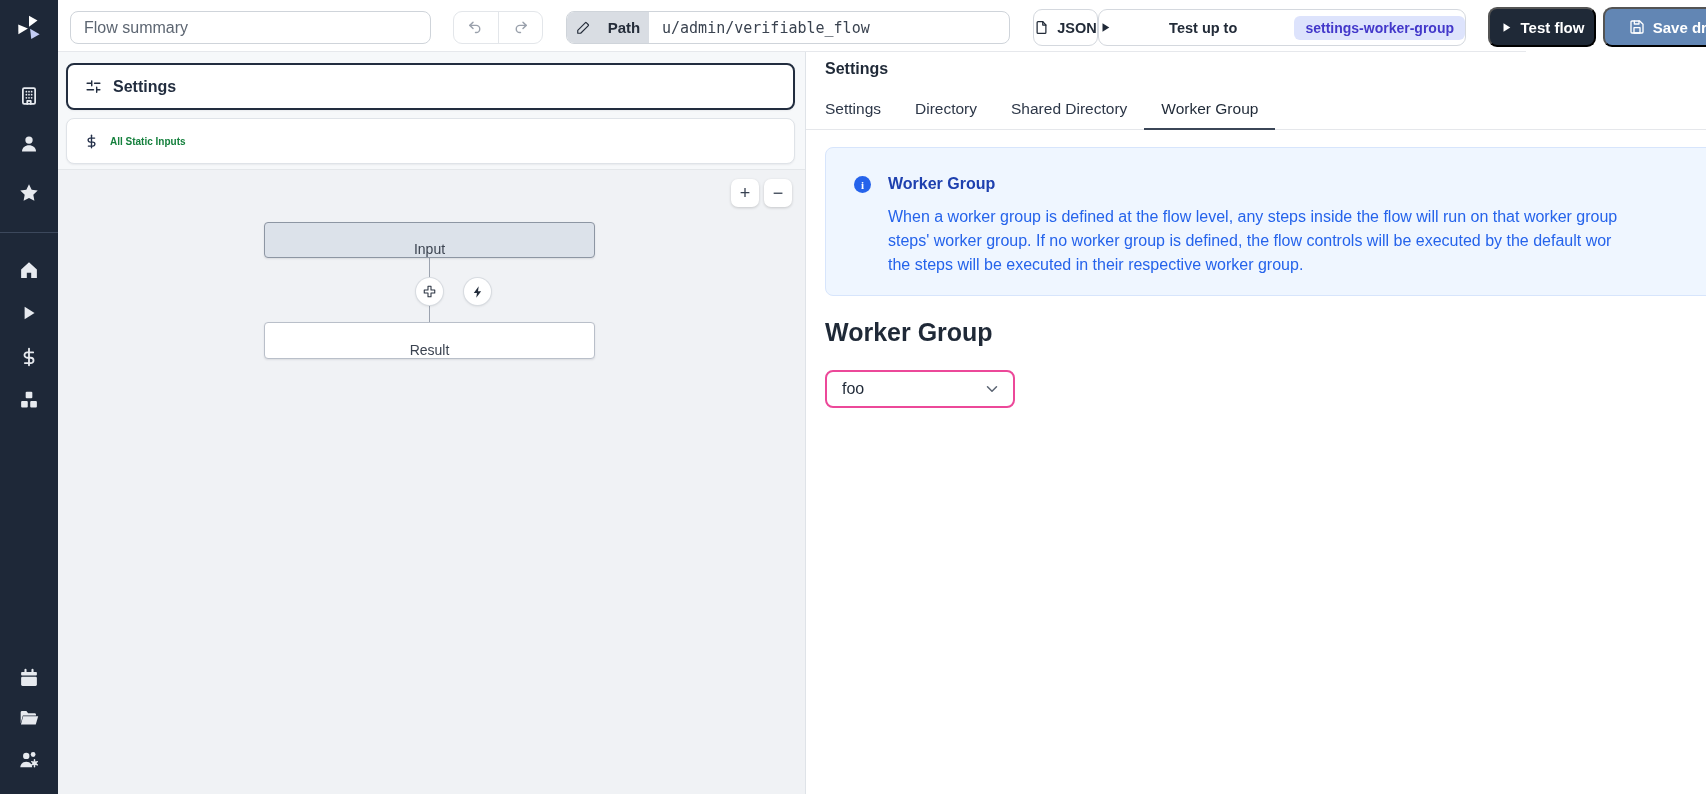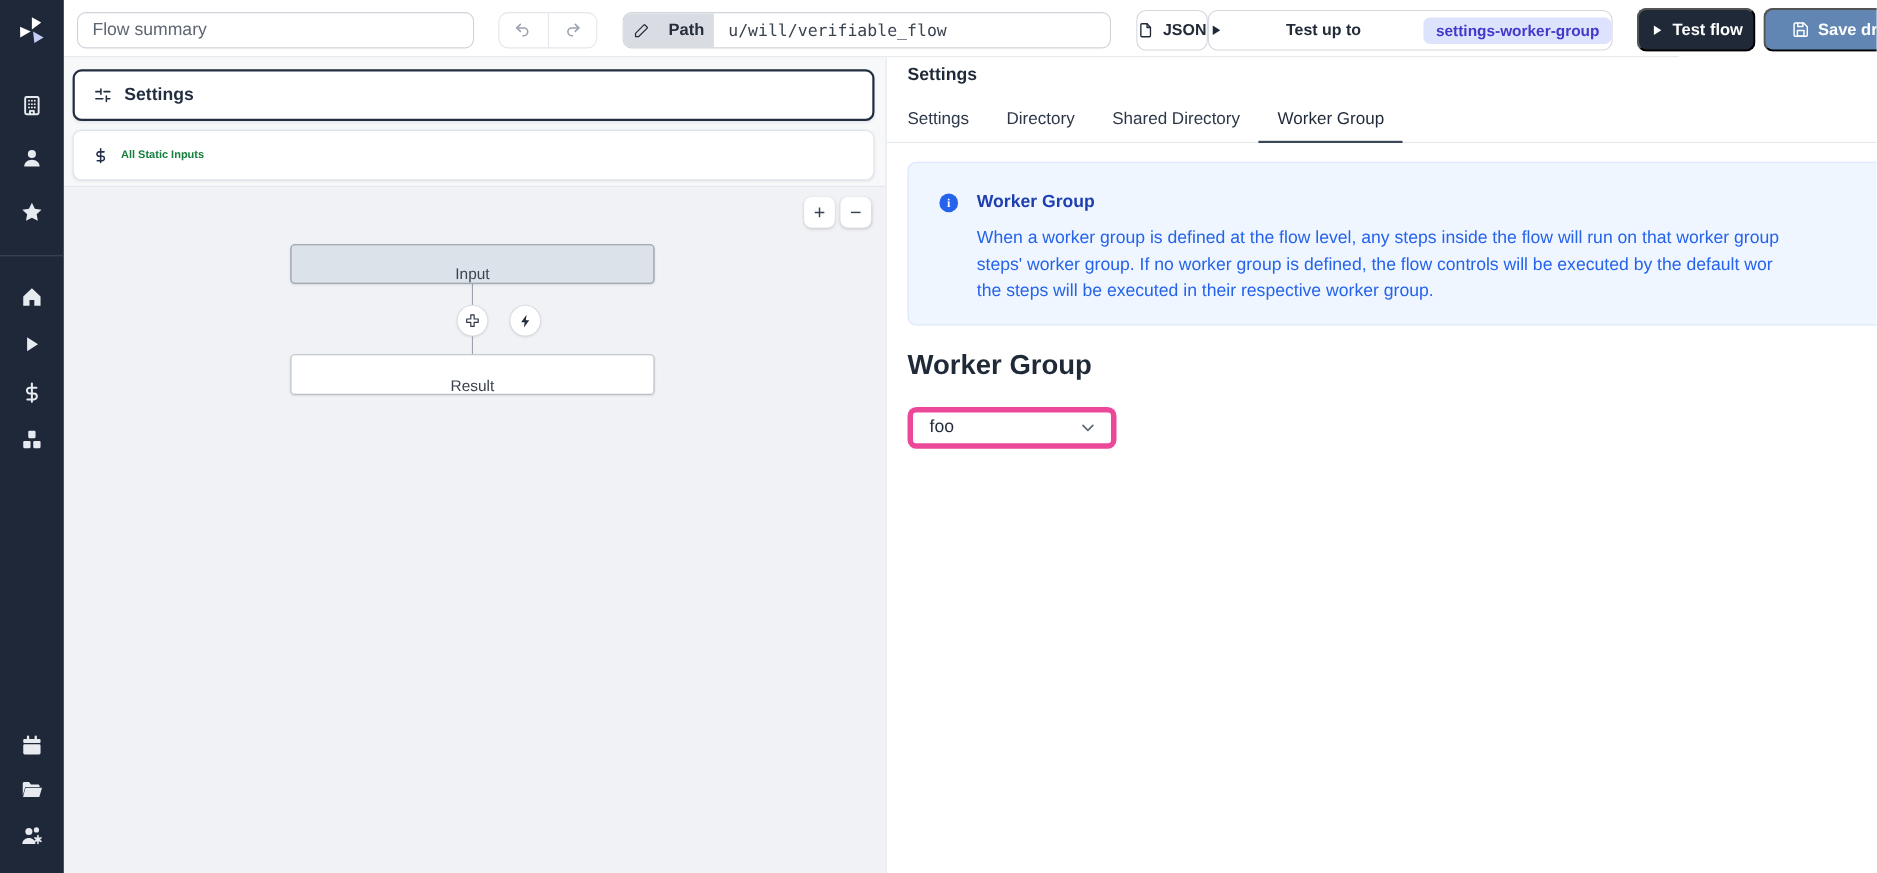--- a/index.html
+++ b/index.html
@@ -55,21 +55,21 @@
   .tab { padding:6px 17px 10px; font-size:15.5px; color:#2d3748; cursor:pointer; border-bottom:2px solid transparent; margin-bottom:-1px; }
   .tab:first-child { padding-left:0; }
   .tab.active { border-bottom-color:#3b4657; color:#1f2937; }
   .info-box { position:absolute; left:19px; top:95px; width:1150px; height:149px; background:#eff6ff; border:1px solid #d7e5fc; border-radius:8px; padding:27px 28px; }
   .info-head { display:flex; align-items:flex-start; gap:17px; }
   .info-ic { width:17px; height:17px; border-radius:50%; background:#2563eb; color:#fff; font-size:11px; font-weight:700; display:flex; align-items:center; justify-content:center; margin-top:1px; font-family:"Liberation Serif",serif; }
   .info-title { font-size:16px; font-weight:600; color:#1e40af; }
   .info-body { margin-left:34px; margin-top:12px; }
   .info-line { font-size:16px; line-height:24px; color:#2563eb; white-space:nowrap; }
   .rp-h2 { position:absolute; left:19px; top:266px; font-size:25px; font-weight:700; color:#1f2937; }
-  .wg-select { position:absolute; left:19px; top:318px; width:190px; height:38px; border:5px solid #ec4899; border-radius:8px; background:#fff; display:flex; align-items:center; justify-content:space-between; padding:0 12px 0 15px; cursor:pointer; }
+  .wg-select { position:absolute; left:19px; top:318px; width:190px; height:38px; border:2px solid #ec4899; border-radius:8px; background:#fff; display:flex; align-items:center; justify-content:space-between; padding:0 12px 0 15px; cursor:pointer; }
   .wg-select .val { font-size:16px; color:#1f2937; }
   svg { display:block; }
 </style>
 </head>
 <body>
 
 <div class="screen">
 
   <aside class="sidebar">
     <span class="side-ic" style="top:28px">
@@ -163,21 +163,21 @@
         </svg>
       </span>
     </div>
     <div class="path-group">
       <span class="path-chip">
         <svg width="14" height="14" viewBox="0 0 24 24" fill="none" stroke="#252d3a" stroke-width="2" stroke-linecap="round" stroke-linejoin="round">
           <path d="M21.2 6.4 17.6 2.8a1 1 0 0 0-1.4 0L3 16v5h5L21.2 7.8a1 1 0 0 0 0-1.4z"></path>
         </svg>
         <span>Path</span>
       </span>
-      <span class="path-value">u/will/verifiable_flow</span>
+      <span class="path-value">u/admin/verifiable_flow</span>
     </div>
     <button class="tb-btn btn-light json-btn">
       <svg width="15" height="15" viewBox="0 0 24 24" fill="none" stroke="#222b38" stroke-width="2" stroke-linecap="round" stroke-linejoin="round">
         <path d="M14 2.5H6.5A1.5 1.5 0 0 0 5 4v16a1.5 1.5 0 0 0 1.5 1.5h11A1.5 1.5 0 0 0 19 20V8z"></path>
         <path d="M14 2.5V8h5"></path>
       </svg>
       <span>JSON</span>
     </button>
     <button class="tb-btn btn-light testupto-btn">
       <svg width="13" height="13" viewBox="0 0 24 24" fill="#1f2937">

